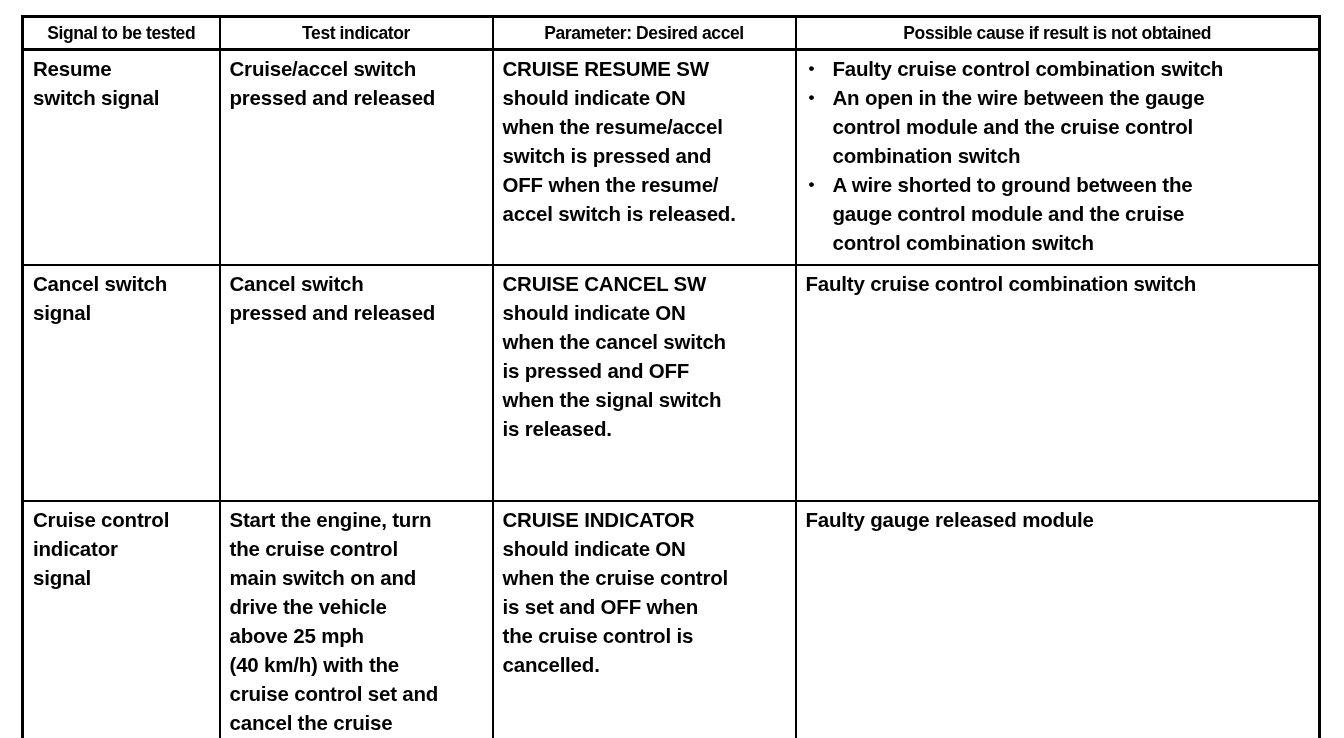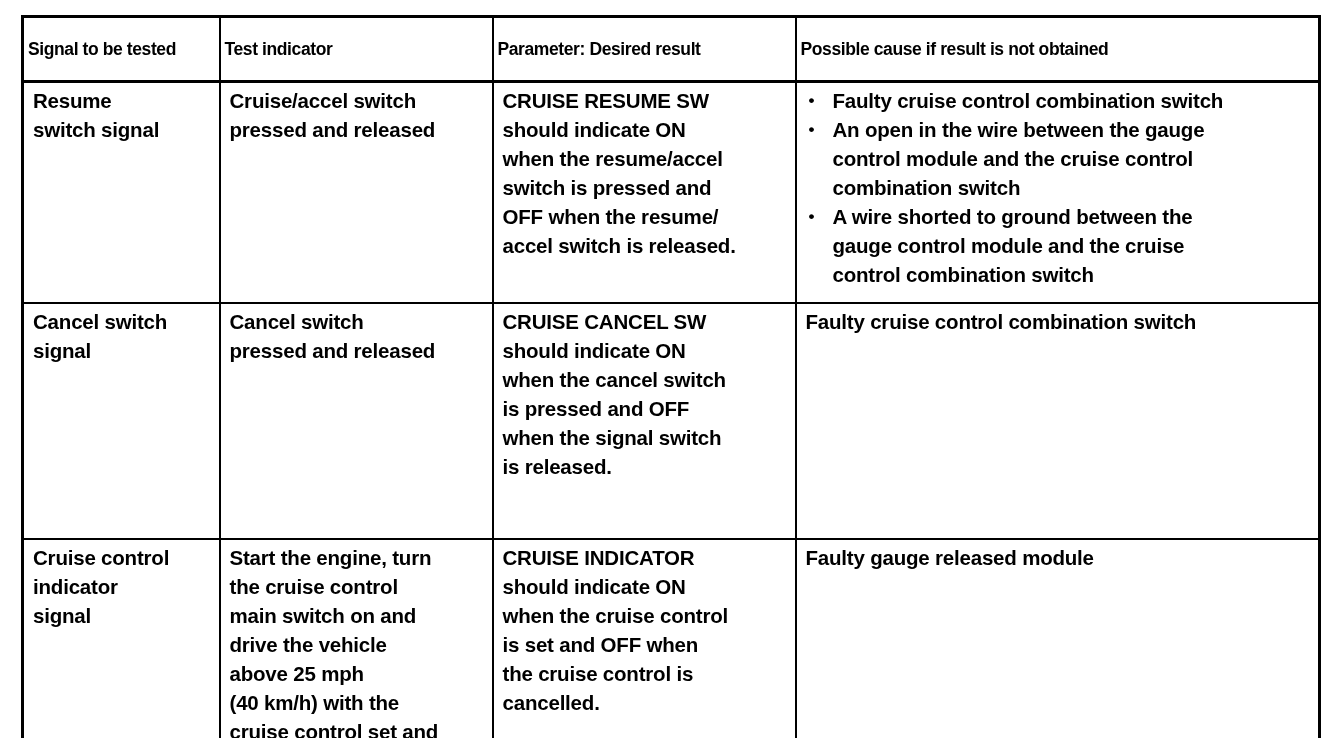--- a/index.html
+++ b/index.html
@@ -25,28 +25,28 @@
     top: 15px;
     width: 1300px;
     height: 698px;
     border-collapse: collapse;
     table-layout: fixed;
     border: 3px solid #000;
   }
   table.diag th, table.diag td {
     border: 2px solid #000;
     vertical-align: top;
-    padding: 3px 8px 13px 9px;
+    padding: 3px 8px 7px 9px;
     font-weight: bold;
   }
   table.diag th {
     height: 26px;
-    padding: 18px 4px;
+    padding: 2px 4px;
     vertical-align: middle;
-    text-align: left;
+    text-align: center;
     font-size: 17.5px;
     letter-spacing: -0.4px;
     border-bottom-width: 3px;
     white-space: nowrap;
     overflow: hidden;
   }
   table.diag td {
     font-size: 20.5px;
     line-height: 29px;
     letter-spacing: -0.2px;
@@ -82,21 +82,21 @@
     <colgroup>
       <col style="width:197px">
       <col style="width:273px">
       <col style="width:303px">
       <col style="width:auto">
     </colgroup>
     <thead>
       <tr>
         <th>Signal to be tested</th>
         <th>Test indicator</th>
-        <th>Parameter: Desired result</th>
+        <th>Parameter: Desired accel</th>
         <th>Possible cause if result is not obtained</th>
       </tr>
     </thead>
     <tbody>
       <tr class="r1">
         <td>
           <span class="cell-text">Resume
 switch signal</span>
         </td>
         <td>

